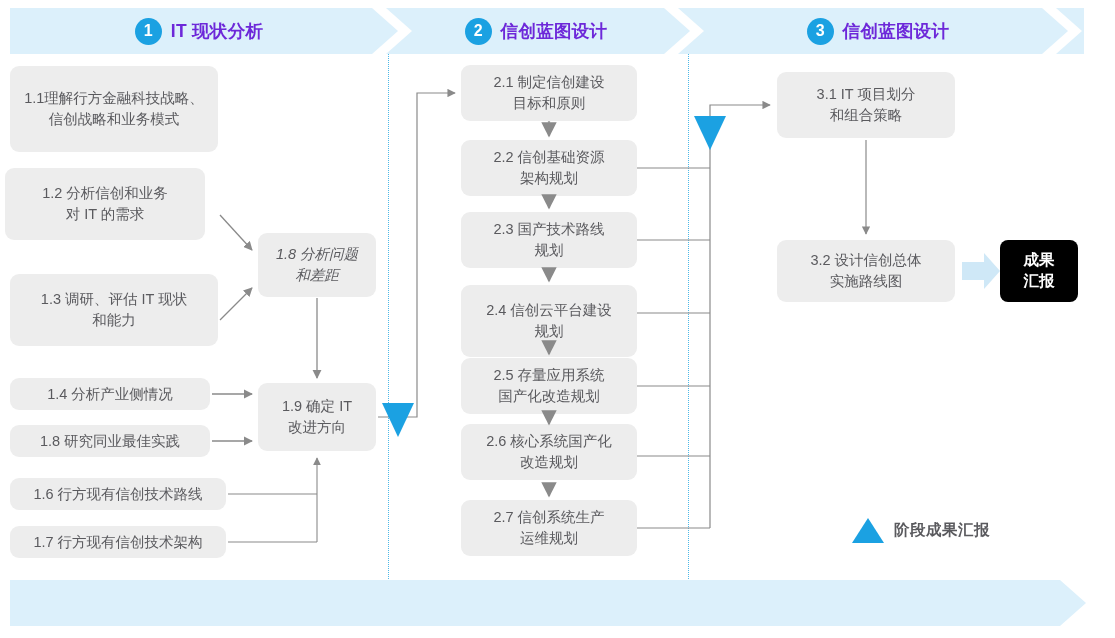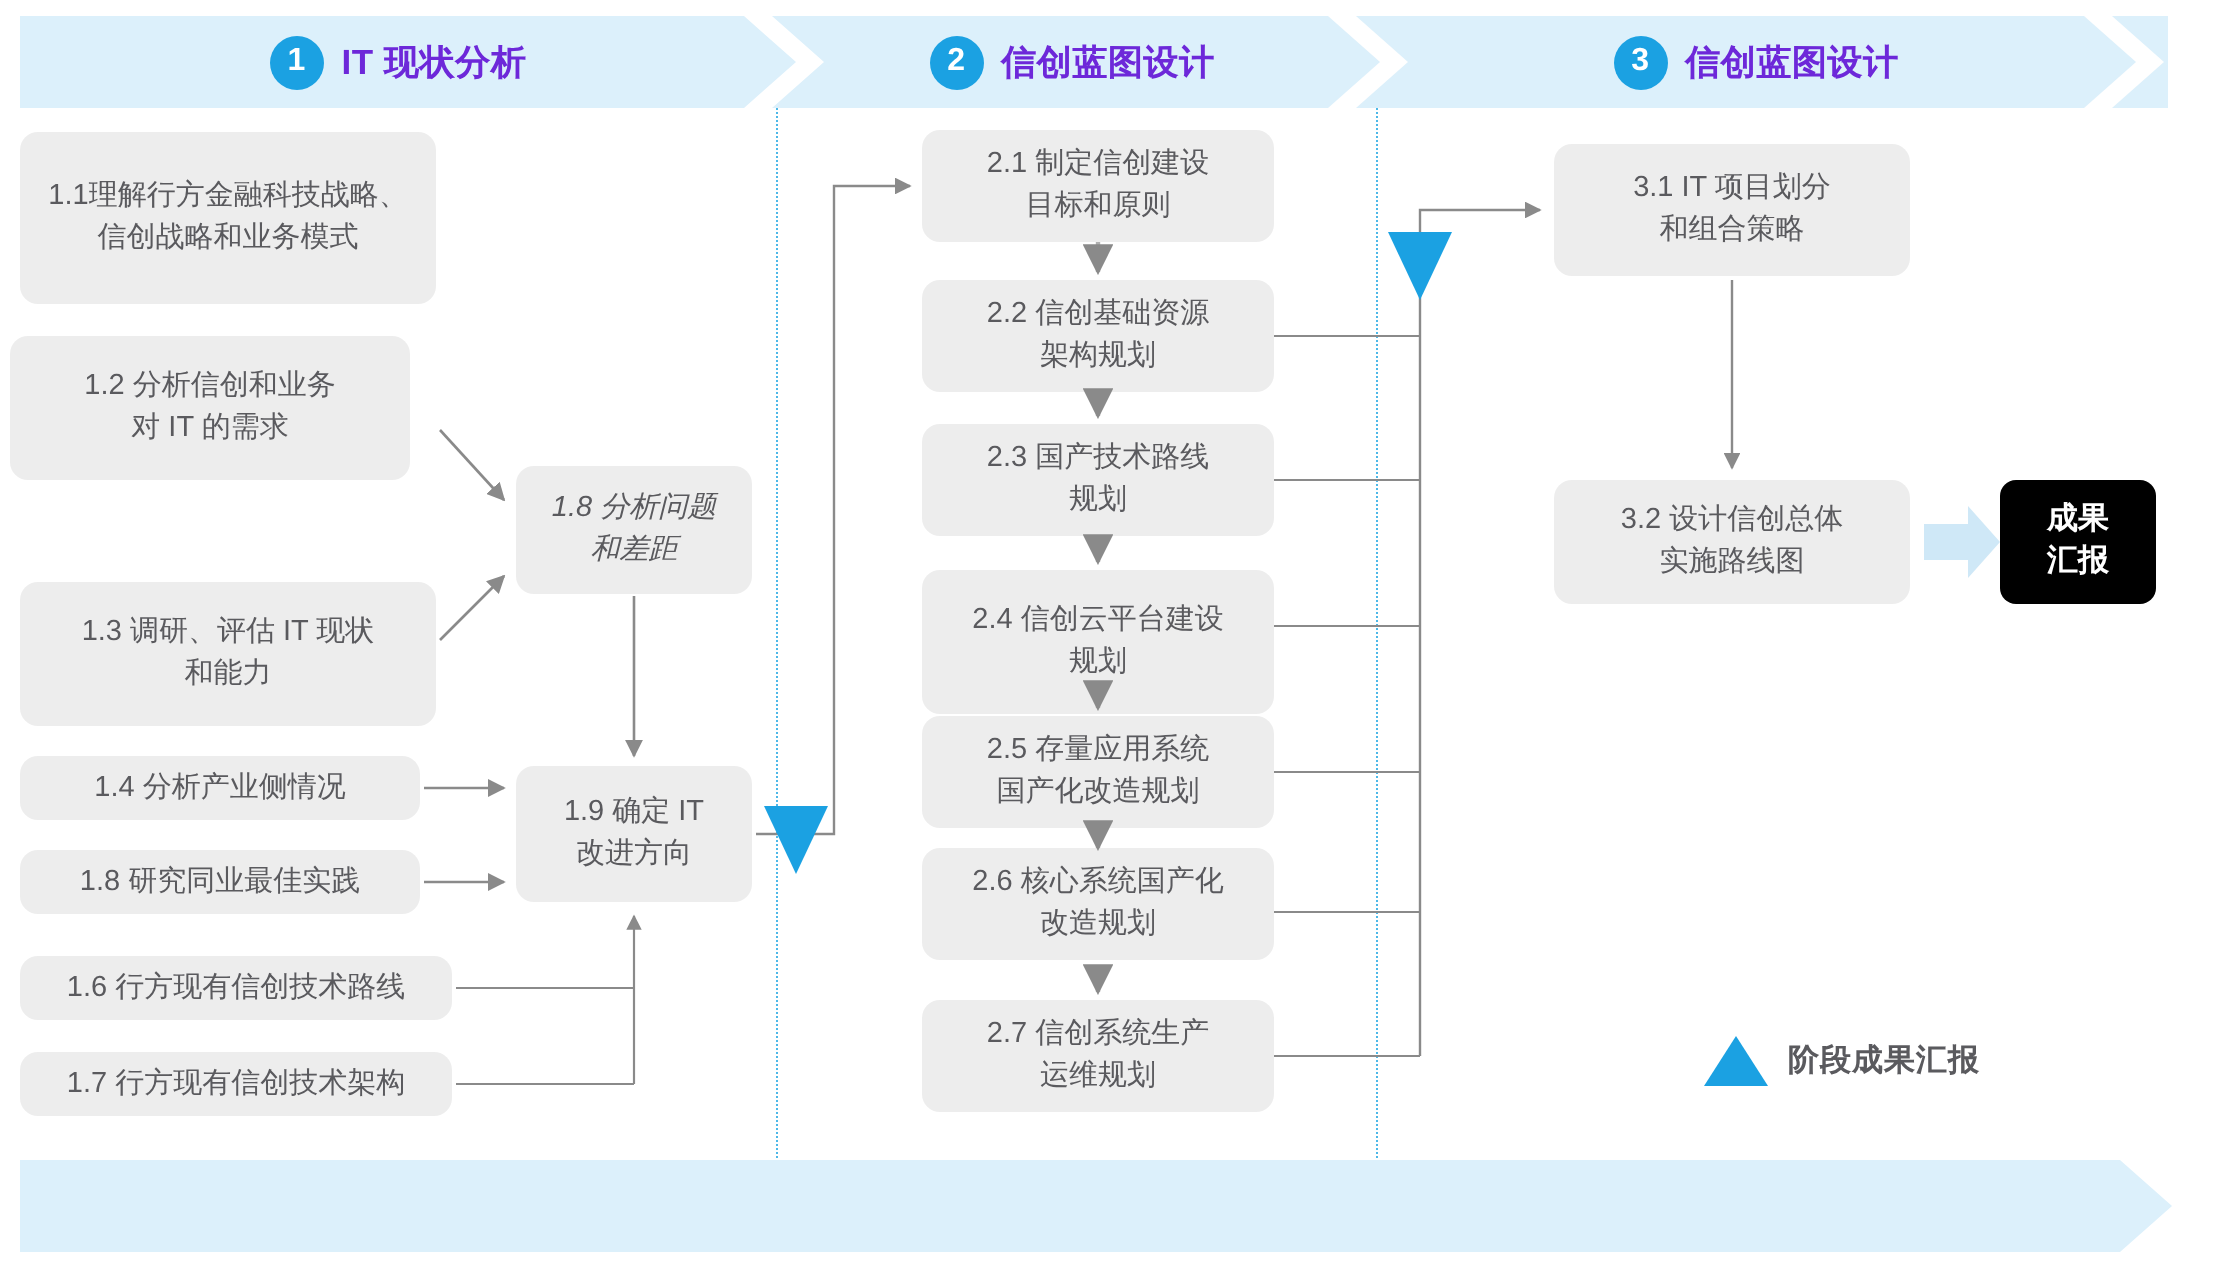--- a/index.html
+++ b/index.html
@@ -114,21 +114,21 @@
       <span class="ttl">信创蓝图设计</span>
     </div>
   </div>
 
   <div class="box" style="left:10px;top:66px;width:208px;height:86px;">
     <span>1.1理解行方金融科技战略、<br>信创战略和业务模式</span>
   </div>
   <div class="box" style="left:5px;top:168px;width:200px;height:72px;">
     <span>1.2 分析信创和业务<br>对 IT 的需求</span>
   </div>
-  <div class="box" style="left:10px;top:291px;width:208px;height:72px;">
+  <div class="box" style="left:10px;top:274px;width:208px;height:72px;">
     <span>1.3 调研、评估 IT 现状<br>和能力</span>
   </div>
   <div class="box" style="left:10px;top:378px;width:200px;height:32px;">
     <span>1.4 分析产业侧情况</span>
   </div>
   <div class="box" style="left:10px;top:425px;width:200px;height:32px;">
     <span>1.8 研究同业最佳实践</span>
   </div>
   <div class="box" style="left:10px;top:478px;width:216px;height:32px;">
     <span>1.6 行方现有信创技术路线</span>

